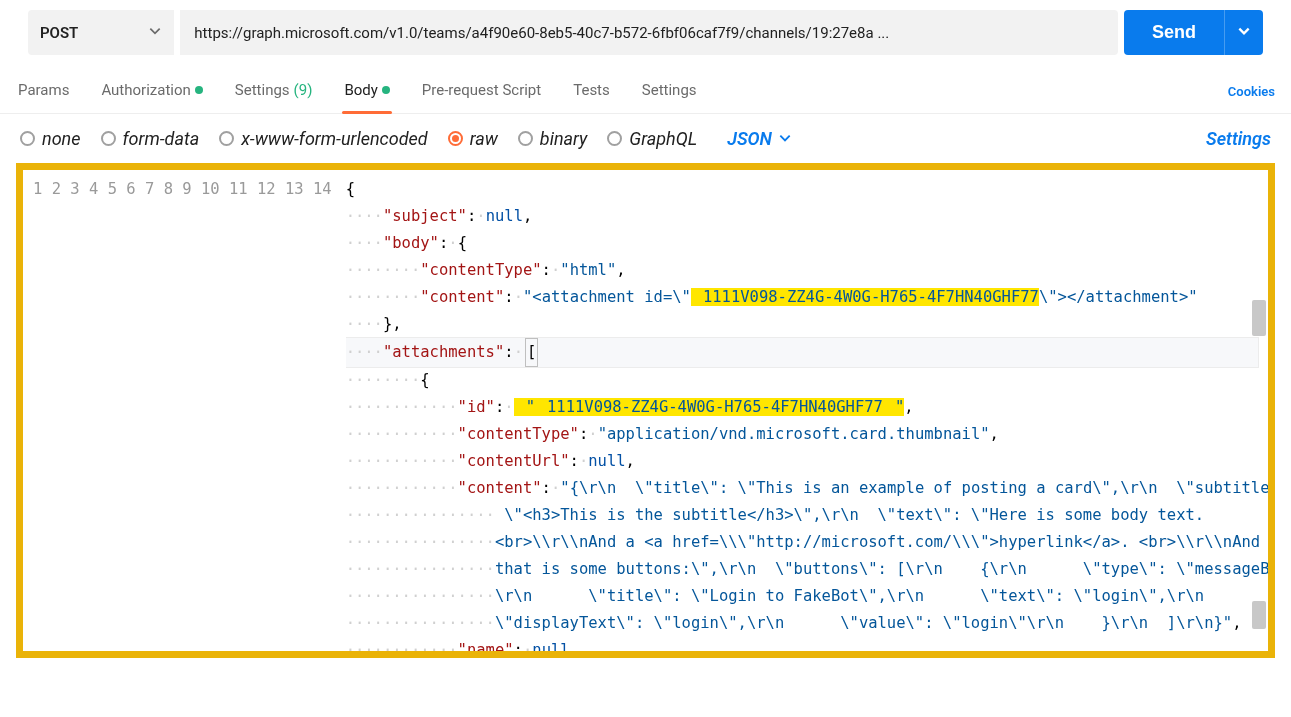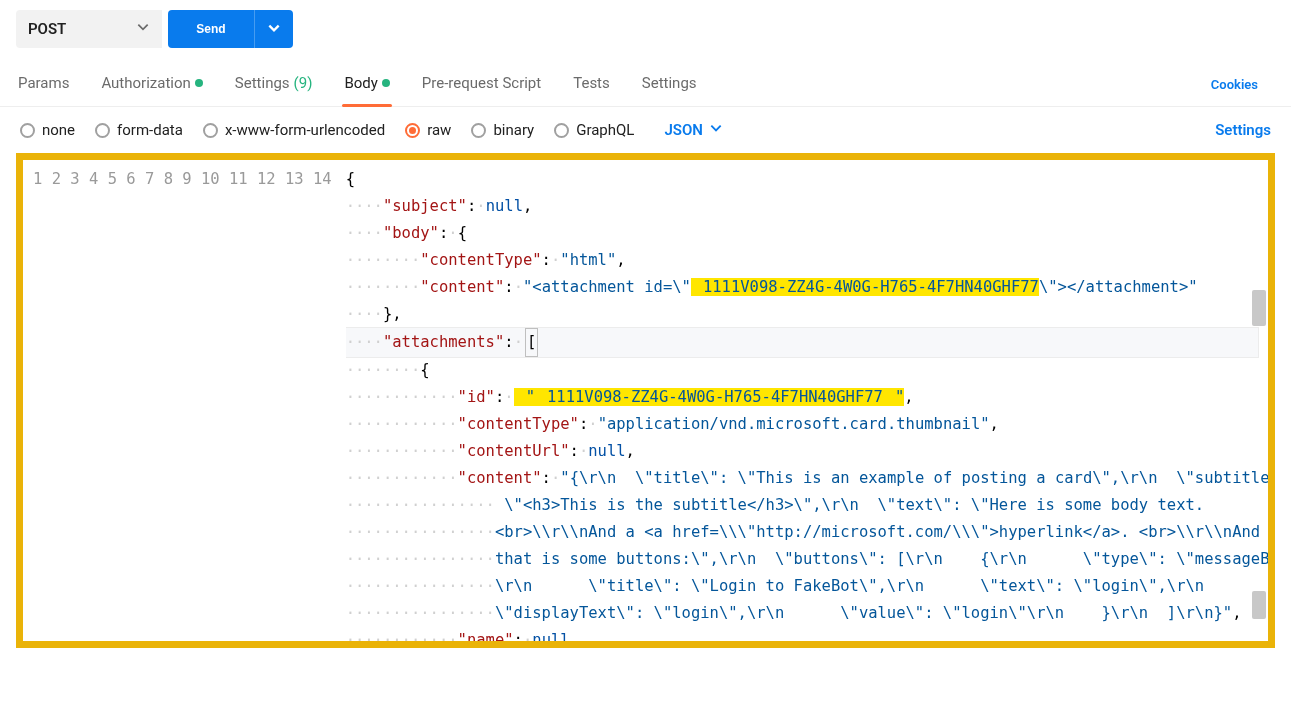--- a/index.html
+++ b/index.html
@@ -5,21 +5,21 @@
   * { box-sizing: border-box; }
   body {
     margin: 0;
     font-family: -apple-system, BlinkMacSystemFont, "Segoe UI", Roboto, Arial, sans-serif;
     font-size: 14px;
     color: #212121;
     background: #fff;
   }
   .request-bar {
     display: flex;
-    padding: 10px 16px;
+    padding: 10px 28px;
     gap: 6px;
     align-items: stretch;
   }
   .method-select {
     background: #f2f2f2;
     border: none;
     border-radius: 4px 0 0 4px;
     padding: 0 12px;
     display: flex;
     align-items: center;
@@ -44,41 +44,41 @@
     text-overflow: ellipsis;
     border-radius: 0 4px 4px 0;
   }
   .send-group {
     display: flex;
   }
   .send-btn {
     background: #097bed;
     color: #fff;
     font-weight: 700;
-    font-size: 12px;
+    font-size: 18px;
     border: none;
     padding: 12px 28px;
     border-radius: 4px 0 0 4px;
     cursor: pointer;
   }
   .send-caret {
     background: #097bed;
     border: none;
     color: #fff;
     border-left: 1px solid rgba(255,255,255,0.25);
     padding: 0 12px;
     border-radius: 0 4px 4px 0;
     cursor: pointer;
     display:flex;
     align-items:center;
   }
   .tabs {
     display: flex;
     align-items: center;
-    padding: 4px 33px 0 16px;
+    padding: 4px 16px 0 16px;
     gap: 28px;
     border-bottom: 1px solid #eee;
   }
   .tab {
     padding: 12px 2px 14px 2px;
     color: #6b6b6b;
     cursor: pointer;
     font-size: 15px;
     position: relative;
     display:flex;
@@ -107,22 +107,23 @@
     color: #097bed;
     font-weight: 600;
     cursor: pointer;
     font-size: 13px;
   }
   .body-type-bar {
     display: flex;
     align-items: center;
     gap: 20px;
     padding: 14px 20px;
-    font-size: 15px;
-    color: #212121;
+    font-size: 18px;
+    color: #212121;
+    font-style: italic;
   }
   .radio {
     display: flex;
     align-items: center;
     gap: 7px;
     cursor: pointer;
   }
   .radio .r {
     width: 15px; height: 15px;
     border: 2px solid #a0a0a0;
@@ -229,20 +230,23 @@
 <body>
 
 <div class="request-bar">
   <div class="method-select">
     <span>POST</span>
     <span class="chev">
       <svg class="chev-down" viewBox="0 0 12 12">
           <path d="M2 4 L6 8 L10 4" stroke="#6b6b6b" stroke-width="1.5" fill="none"></path>
         </svg>
     </span>
+  </div>
+  <div class="url-input">
+    <span>https://graph.microsoft.com/v1.0/teams/a4f90e60-8eb5-40c7-b572-6fbf06caf7f9/channels/19:27e8a ...</span>
   </div>
   <div class="send-group">
     <button class="send-btn">Send</button>
     <button class="send-caret">
       <span>
         <svg class="chev-down" viewBox="0 0 12 12">
             <path d="M2 4 L6 8 L10 4" stroke="#fff" stroke-width="2" fill="none"></path>
           </svg>
       </span>
     </button>

